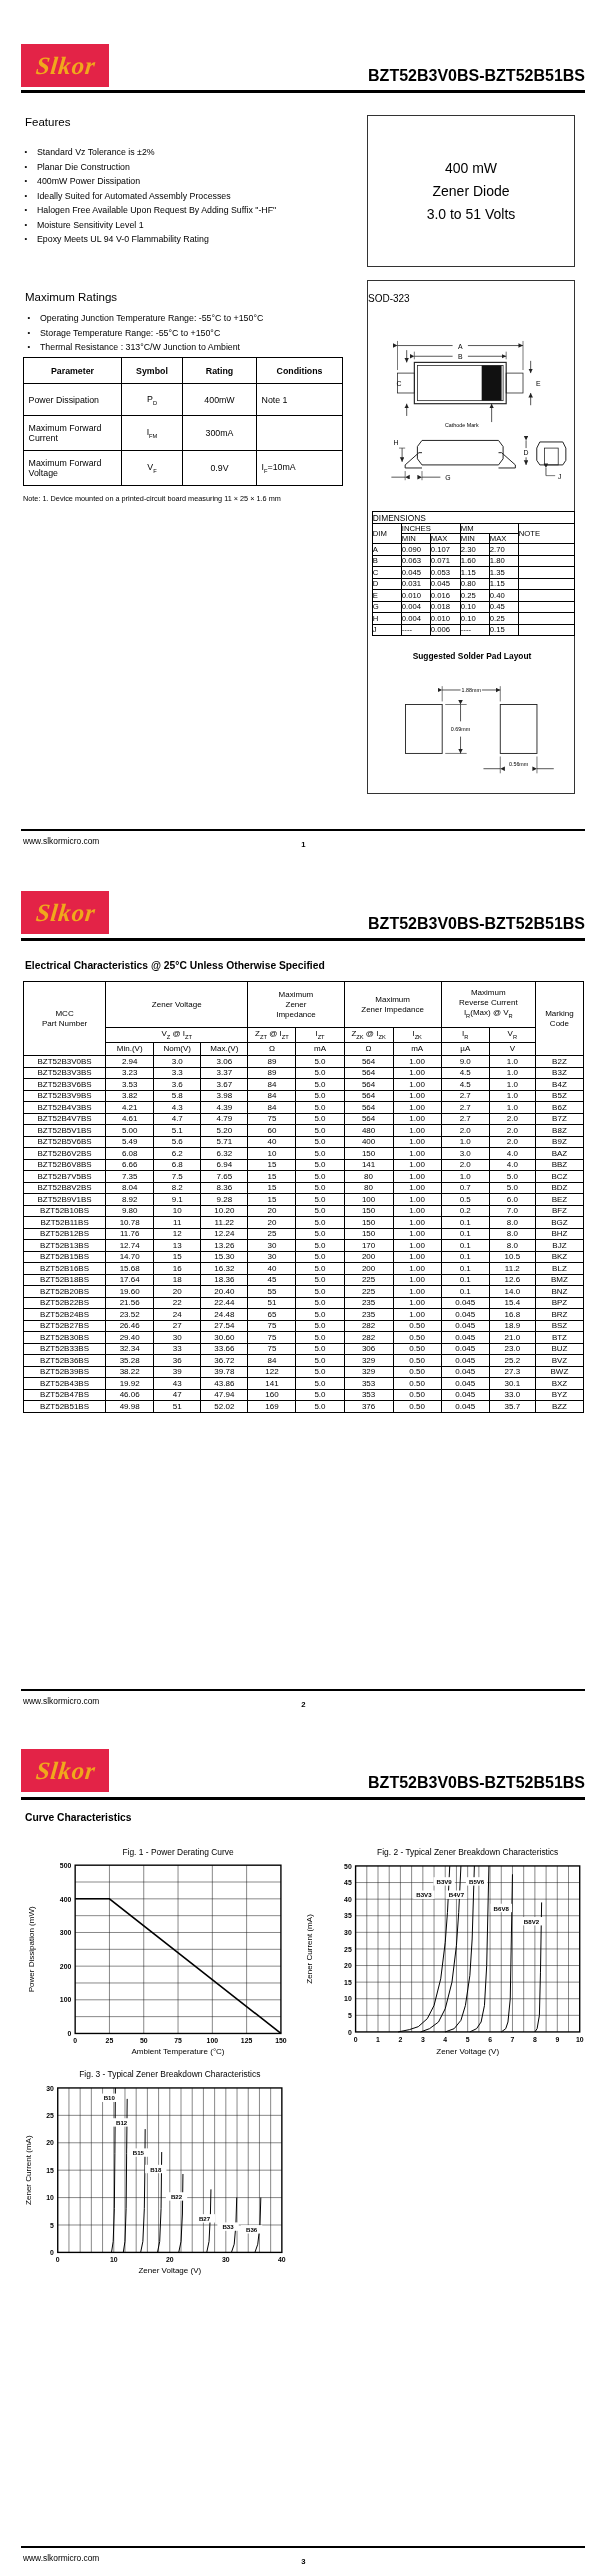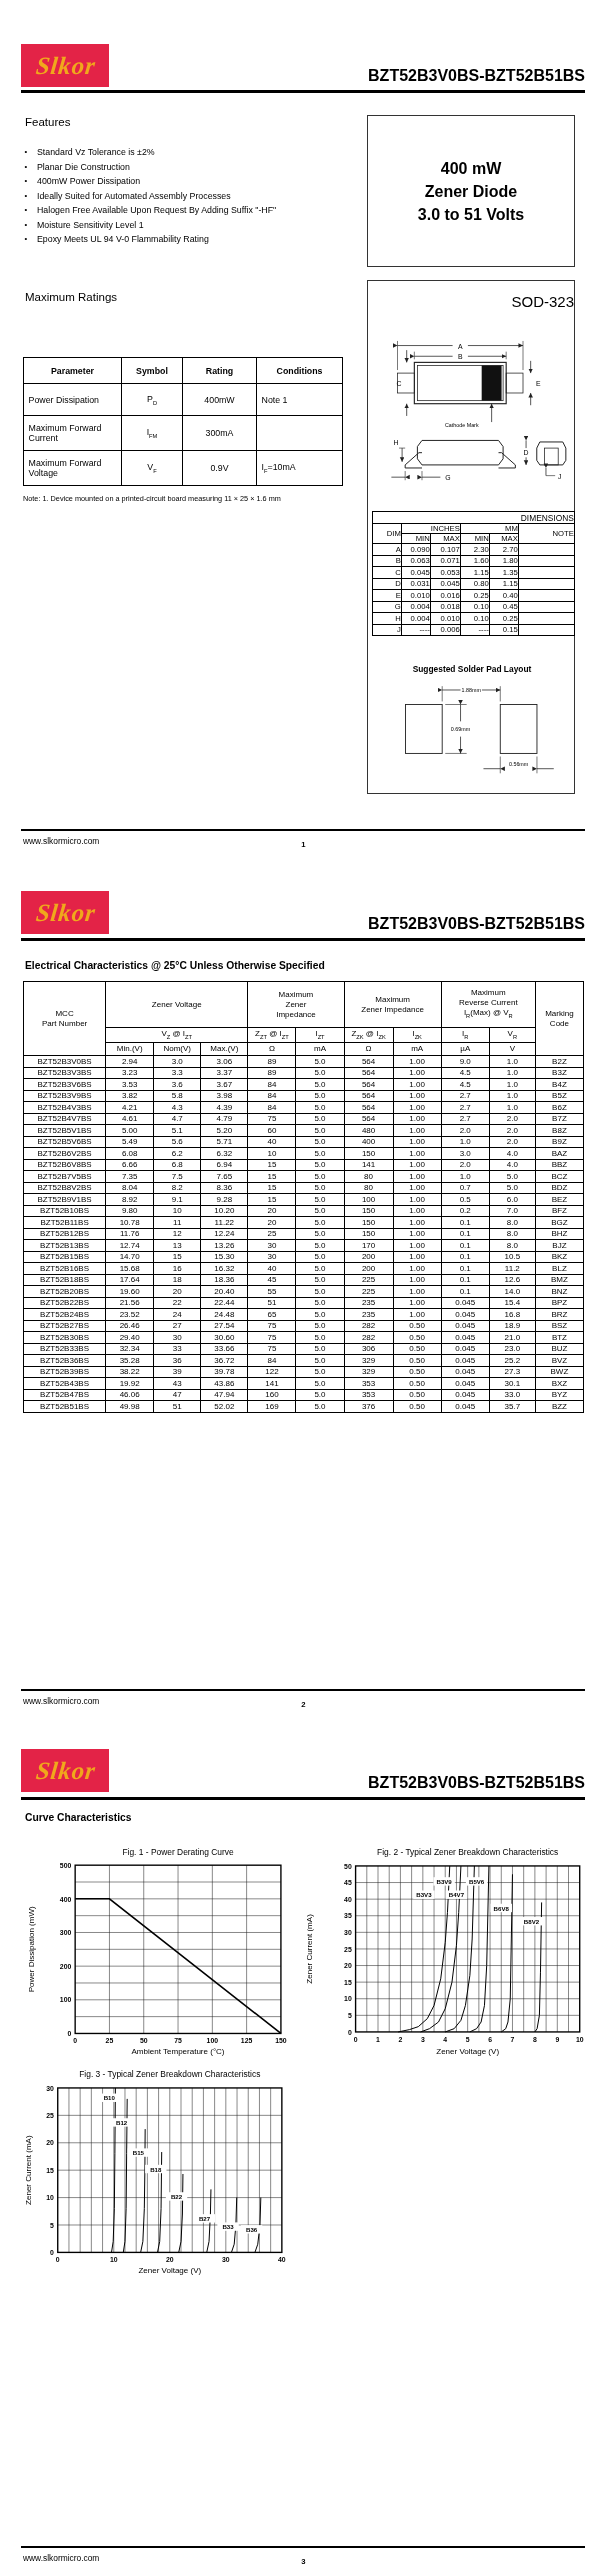--- a/index.html
+++ b/index.html
@@ -18,39 +18,39 @@
   .pgnum { font-size:7.7px; font-weight:bold; }
 
   h2.sec { font-size:11.5px; font-weight:normal; }
   h3.sec { font-size:10.3px; font-weight:bold; }
 
   ul.blist { list-style:none; }
   ul.blist li { font-size:8.8px; line-height:14.5px; padding-left:17px; position:relative; }
   ul.blist li::before { content:"•"; position:absolute; left:4.6px; font-size:7.7px; }
 
   .hl-box { border:1.5px solid #333; text-align:center; display:flex; flex-direction:column; justify-content:center; }
-  .hl-box div { font-size:16px; font-weight:bold; line-height:23px; }
+  .hl-box div { font-size:14px; font-weight:normal; line-height:23px; }
 
   .pkg-box { border:1.1px solid #333; }
-  .pkg-name { text-align:right; font-size:15px; margin-top:12.2px; }
+  .pkg-name { text-align:left; font-size:10px; margin-top:12.2px; }
 
   table { border-collapse:collapse; table-layout:fixed; }
   th, td { border:0.8px solid #000; font-weight:normal; }
 
   
   .rtable { width:320px; font-size:8.8px; }
   .rtable th { font-weight:bold; height:26px; padding:1.5px 4.6px; }
   .rtable td { padding:1.5px 4.6px; }
   .rtable .c { text-align:center; }
   .rtable tr.r1 td { height:32px; }
   .rtable tr.r2 td, .rtable tr.r3 td { height:35px; }
   .note { font-size:7.3px; }
 
   
-  .dtable { width:202px; font-size:7.7px; text-align:right; }
+  .dtable { width:202px; font-size:7.7px; text-align:left; }
   .dtable .ttl { font-size:8.4px; height:12.2px; }
   .dtable th { height:10px; }
   .dtable td { height:11.5px; }
 
   
   .etable { width:561px; font-size:8px; text-align:center; }
   .etable th { white-space:pre-line; line-height:10px; padding:0.8px 0; }
   .etable thead tr:first-child th { height:46px; }
   .etable thead tr:nth-child(2) th { height:12.2px; }
   .etable thead tr:nth-child(3) th { height:13px; }
@@ -91,20 +91,25 @@
       <li>Epoxy Meets UL 94 V-0 Flammability Rating</li>
     </ul>
 
   <div class="abs hl-box" style="left:367px; top:115px; width:208px; height:152px;">
     <div>400 mW</div>
     <div>Zener Diode</div>
     <div>3.0 to 51 Volts</div>
   </div>
 
   <h2 class="sec abs" style="left:25px; top:291px;">Maximum Ratings</h2>
+  <ul class="blist abs" style="left:23px; top:311px; width:321px;" id="mr-list">
+      <li>Operating Junction Temperature Range:  -55°C to +150°C</li>
+      <li>Storage Temperature Range: -55°C to +150°C</li>
+      <li>Thermal Resistance : 313°C/W Junction to Ambient</li>
+    </ul>
 
   <table class="rtable abs" style="left:23px; top:357px;">
     <colgroup>
         <col style="width:98px">
         <col style="width:61px">
         <col style="width:74px">
         <col style="width:86px">
       </colgroup>
     <thead>
         <tr id="rt-head">
@@ -289,21 +294,21 @@
             <td>J</td>
             <td>----</td>
             <td>0.006</td>
             <td>----</td>
             <td>0.15</td>
             <td></td>
           </tr>
         </tbody>
     </table>
 
-    <div class="pad-caption abs" style="left:0; top:383px; width:208px;">Suggested Solder Pad Layout</div>
+    <div class="pad-caption abs" style="left:0; top:370px; width:208px;">Suggested Solder Pad Layout</div>
 
     <svg class="abs" style="left:16px; top:396px;" width="176" height="107" viewBox="0 0 230 140">
       <defs>
         <marker id="ah2" markerWidth="8" markerHeight="8" refX="6" refY="3" orient="auto">
           <path d="M0,0 L6,3 L0,6 z" fill="#222"></path>
         </marker>
       </defs>
       <rect x="28" y="36" width="48" height="64" fill="none" stroke="#222" stroke-width="1.2"></rect>
       <rect x="152" y="36" width="48" height="64" fill="none" stroke="#222" stroke-width="1.2"></rect>
 

